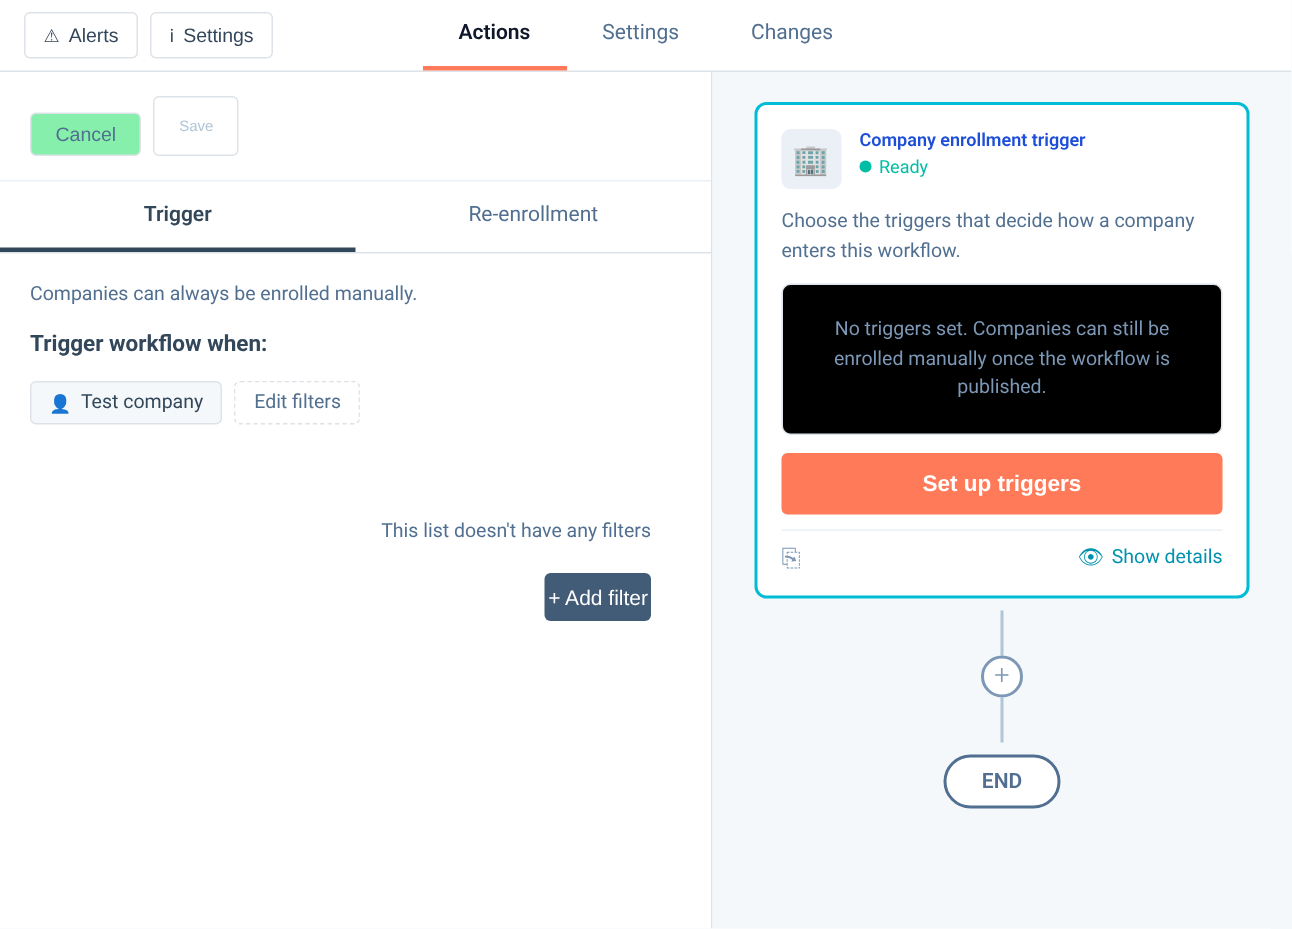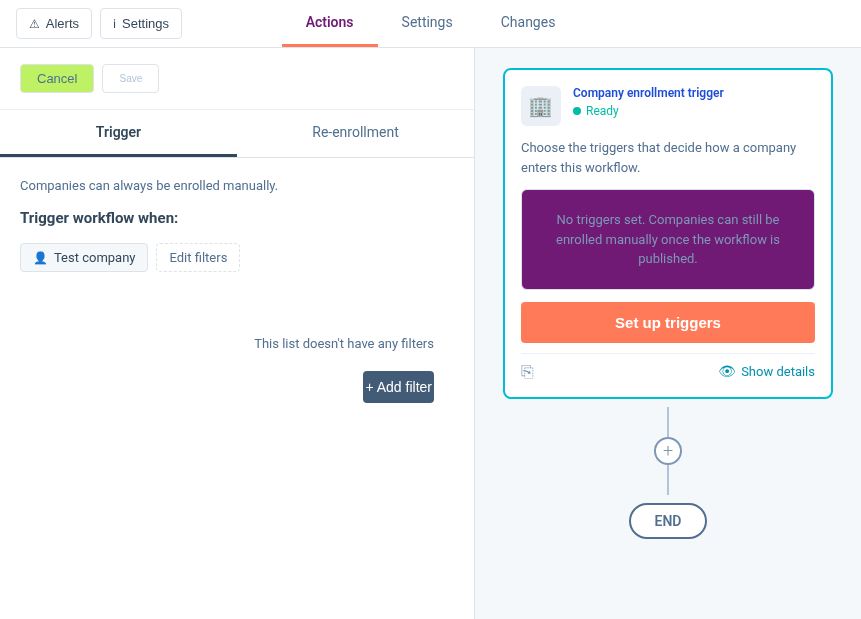--- a/index.html
+++ b/index.html
@@ -48,21 +48,21 @@
     }
     .nav-tab {
       padding: 14px 24px;
       font-size: 14px;
       color: #516f90;
       cursor: pointer;
       border-bottom: 3px solid transparent;
       position: relative;
     }
     .nav-tab.active {
-      color: #701a75;
+      color: #0f172a;
       border-bottom: 3px solid #ff7a59;
       font-weight: 600;
     }
     .top-nav-right { flex: 1; }
 
     
     .main-area {
       display: flex;
       flex: 1;
       overflow: hidden;
@@ -91,24 +91,25 @@
       color: #33475b;
     }
     .panel-actions {
       display: flex;
       gap: 8px;
     }
     .btn-cancel {
       padding: 6px 16px;
       border: 1px solid #dde3e8;
       border-radius: 4px;
-      background: #bef264;
-      color: #516f90;
-      cursor: pointer;
-      font-size: 13px;
+      background: #86efac;
+      color: #516f90;
+      cursor: pointer;
+      font-size: 13px;
+      margin-top: 11px;
     }
     .btn-save {
       padding: 6px 16px;
       border: 1px solid #dde3e8;
       border-radius: 4px;
       background: #fff;
       color: #b0c5d8;
       cursor: pointer;
       font-size: 10px;
     }
@@ -285,21 +286,21 @@
       color: #516f90;
       margin-bottom: 12px;
       line-height: 1.5;
     }
 
     .no-triggers-box {
       border: 1px solid #dde3e8;
       border-radius: 6px;
       padding: 20px;
       text-align: center;
-      background: #701a75;
+      background: #000000;
       margin-bottom: 12px;
     }
     .no-triggers-text {
       font-size: 13px;
       color: #7c98b6;
       line-height: 1.5;
     }
 
     .setup-triggers-btn {
       width: 100%;

